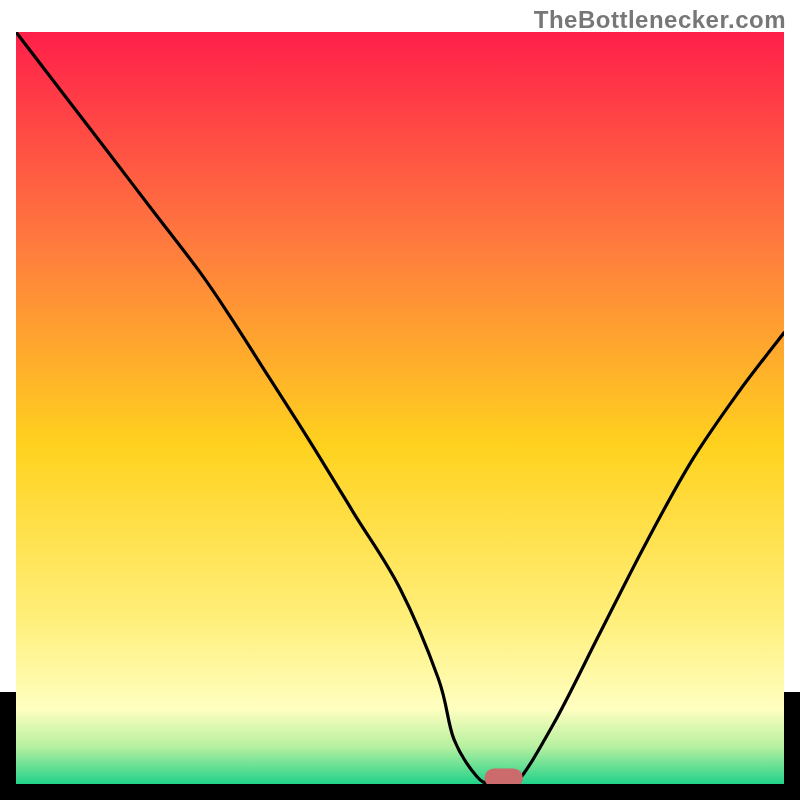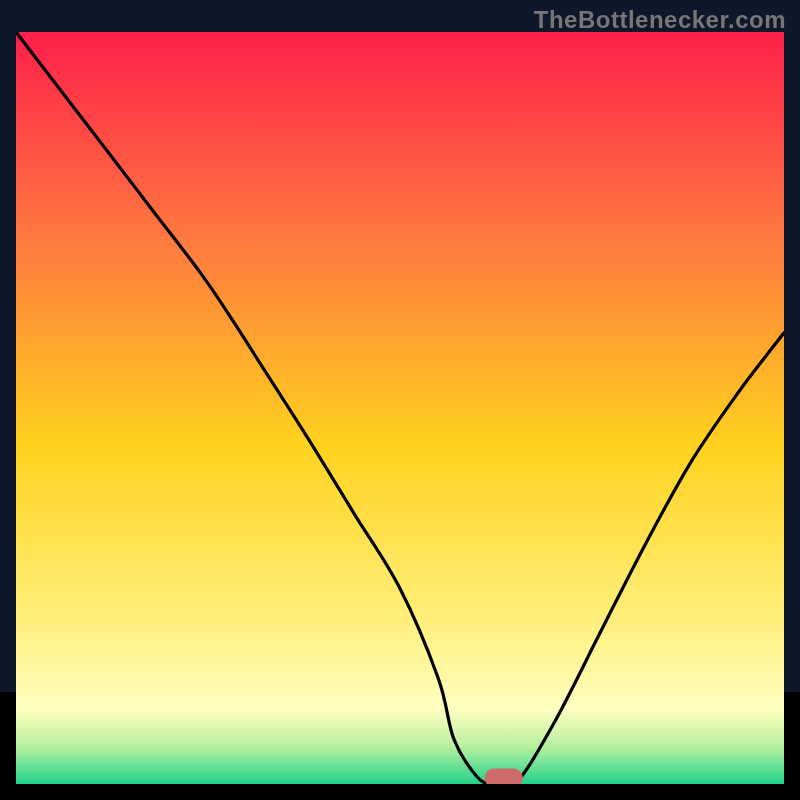--- a/index.html
+++ b/index.html
@@ -7,21 +7,21 @@
     padding: 0;
     width: 800px;
     height: 800px;
     background: #000;
     overflow: hidden;
   }
   .frame {
     position: relative;
     width: 800px;
     height: 692px;
-    background: #0f172a;
+    background: #ffffff;
   }
   .watermark {
     position: absolute;
     top: 6px;
     right: 14px;
     z-index: 5;
     font-family: Arial, Helvetica, sans-serif;
     font-size: 24px;
     font-weight: bold;
     color: #777;

